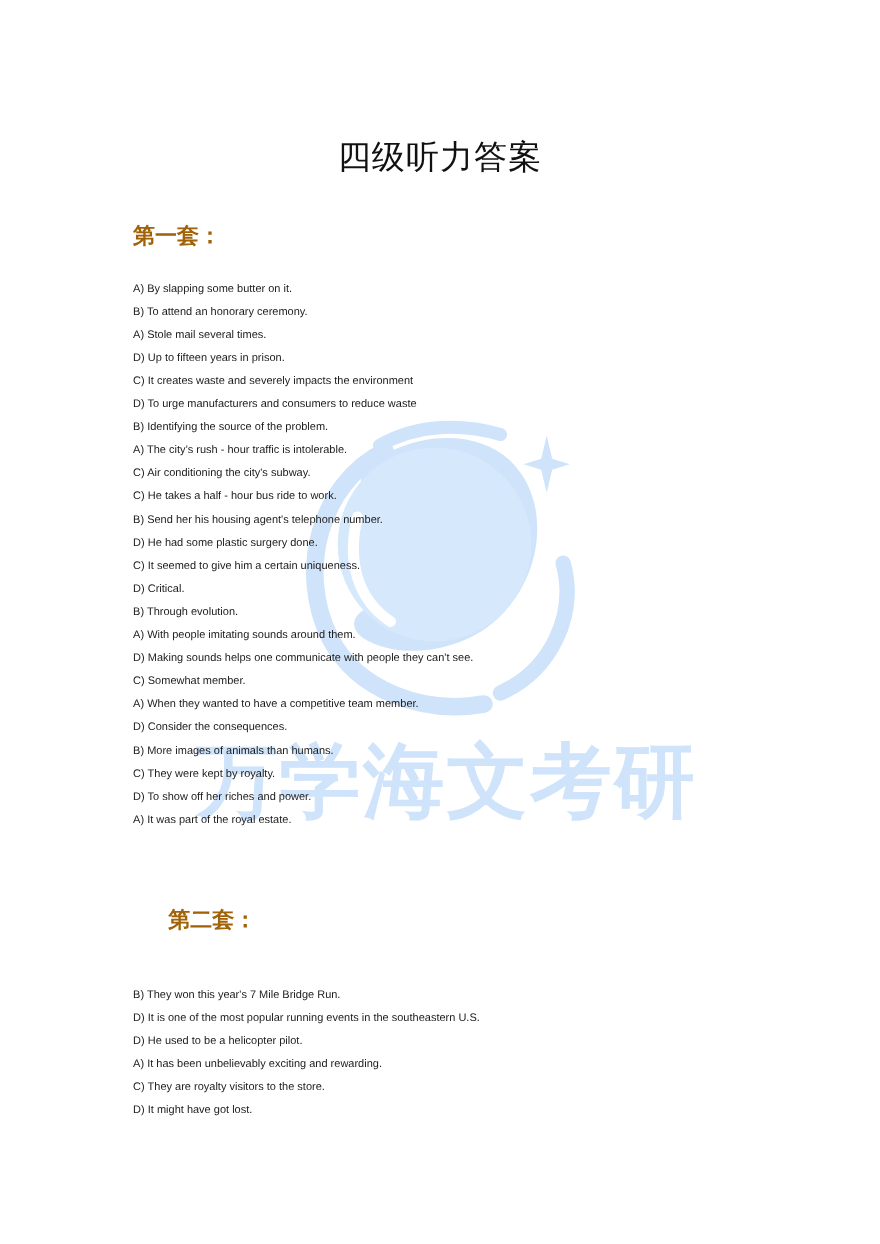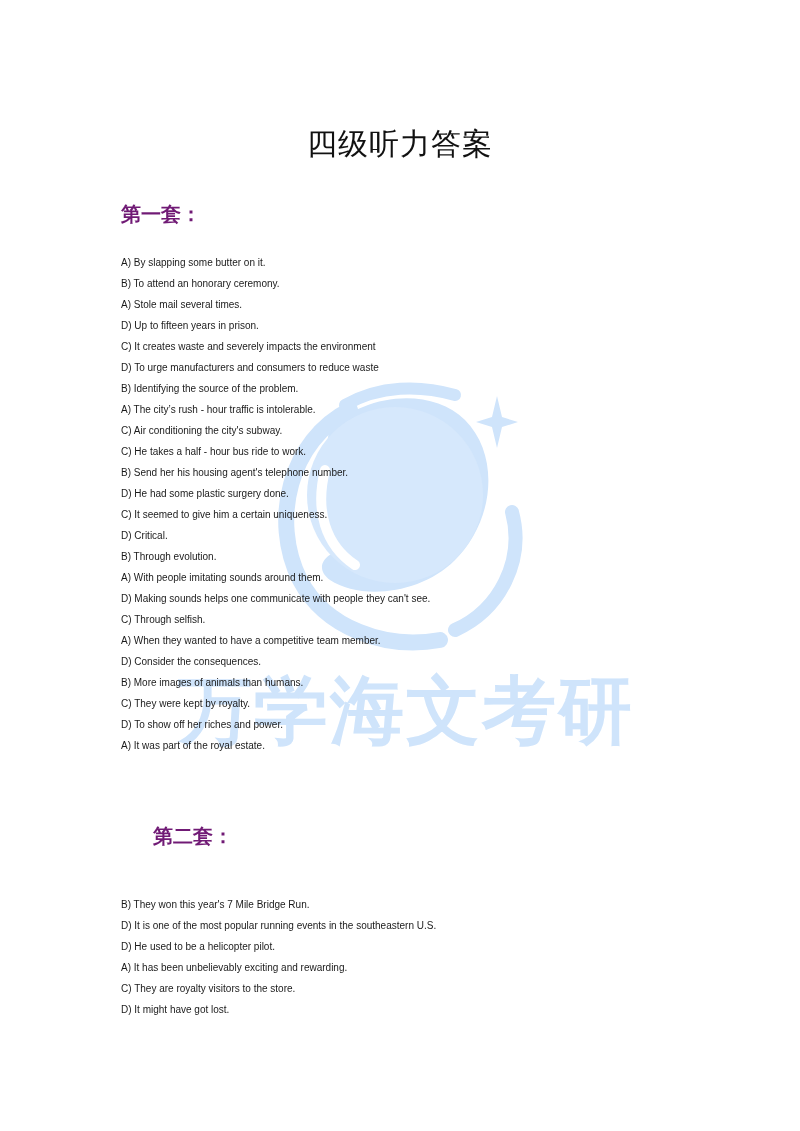--- a/index.html
+++ b/index.html
@@ -45,21 +45,21 @@
     letter-spacing: 1px;
     color: #111;
     line-height: 36px;
   }
   .section-heading {
     position: absolute;
     left: 121px;
     font-family: "DejaVu Sans", sans-serif;
     font-size: 20px;
     font-weight: bold;
-    color: #701a75;
+    color: #a16207;
     line-height: 26px;
   }
   .answer-list {
     position: absolute;
     left: 121px;
     margin: 0;
     padding: 0;
     list-style: none;
   }
   .answer-list li {
@@ -123,21 +123,21 @@
       <li>A) The city’s rush - hour traffic is intolerable.</li>
       <li>C) Air conditioning the city's subway.</li>
       <li>C) He takes a half - hour bus ride to work.</li>
       <li>B) Send her his housing agent's telephone number.</li>
       <li>D) He had some plastic surgery done.</li>
       <li>C) It seemed to give him a certain uniqueness.</li>
       <li>D) Critical.</li>
       <li>B) Through evolution.</li>
       <li>A) With people imitating sounds around them.</li>
       <li>D) Making sounds helps one communicate with people they can't see.</li>
-      <li>C) Through selfish.</li>
+      <li>C) Somewhat member.</li>
       <li>A) When they wanted to have a competitive team member.</li>
       <li>D) Consider the consequences.</li>
       <li>B) More images of animals than humans.</li>
       <li>C) They were kept by royalty.</li>
       <li>D) To show off her riches and power.</li>
       <li>A) It was part of the royal estate.</li>
     </ul>
 
     <div class="section-heading" style="top:823px;margin-left:32px;">第二套：</div>
 

